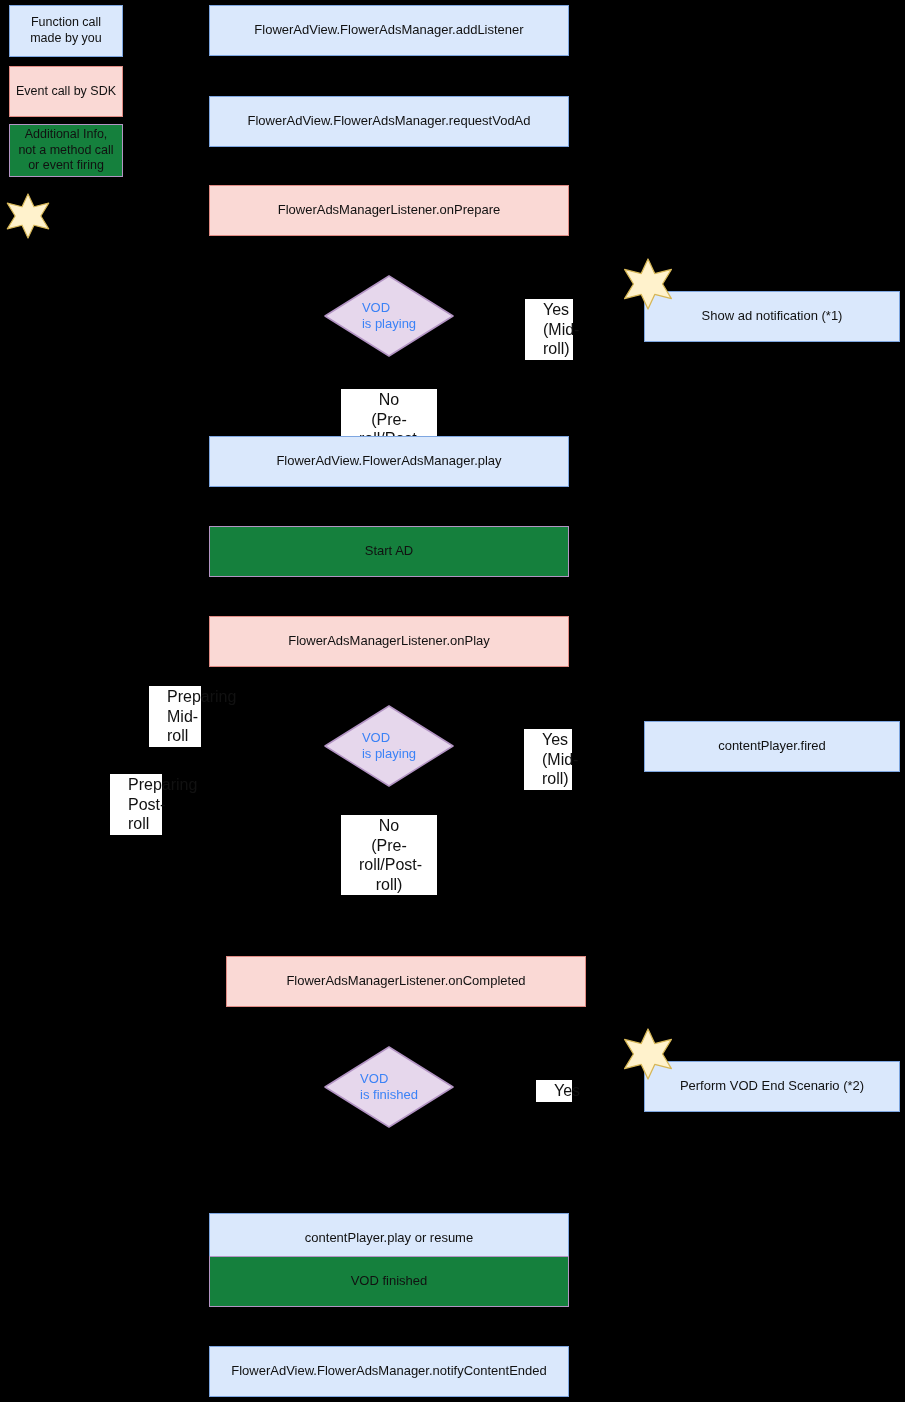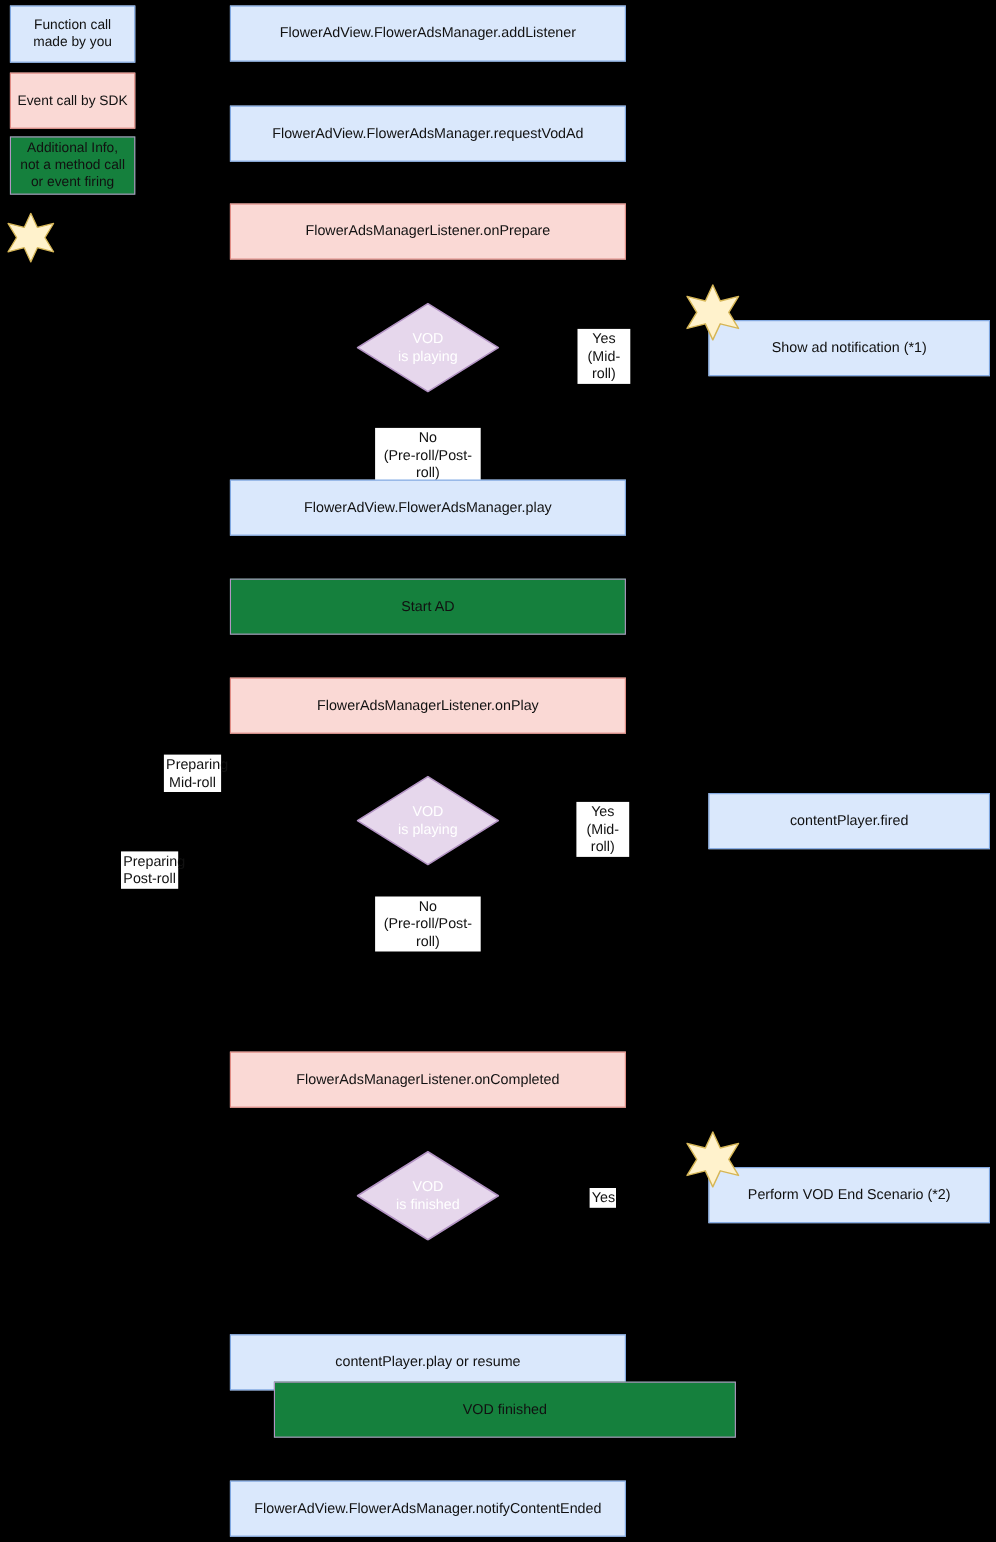--- a/index.html
+++ b/index.html
@@ -55,36 +55,36 @@
   }
   .diamond-label {
     position: absolute;
     left: 0;
     top: 0;
     width: 100%;
     height: 100%;
     display: flex;
     align-items: center;
     justify-content: center;
-    text-align: center;
+    text-align: left;
     font-size: 13px;
     line-height: 1.25;
-    color: #ffffff;
+    color: #3b82f6;
     white-space: pre-line;
     pointer-events: none;
   }
   .edge-label {
     position: absolute;
     background: #ffffff;
     color: #111111;
-    font-size: 13px;
+    font-size: 16px;
     line-height: 1.22;
     text-align: center;
     white-space: pre-line;
-    padding: 1px 2px;
+    padding: 1px 18px;
     box-sizing: border-box;
   }
   .star {
     position: absolute;
     display: block;
   }
 </style>
 </head>
 <body>
 
@@ -143,35 +143,35 @@
 is playing</div>
   </div>
 
   <div class="edge-label" style="left:524px; top:729px; width:48px;">Yes
 (Mid-roll)</div>
 
   <div class="edge-label" style="left:341px; top:815px; width:96px;">No
 (Pre-roll/Post-roll)</div>
 
 
-  <div class="node pink" style="left:209px; top:956px; width:360px; height:51px;">FlowerAdsManagerListener.onCompleted</div>
+  <div class="node pink" style="left:226px; top:956px; width:360px; height:51px;">FlowerAdsManagerListener.onCompleted</div>
 
   <div class="diamond-wrap" style="left:324px; top:1046px; width:130px; height:82px;">
     <svg width="130" height="82" viewBox="0 0 130 82">
       <polygon points="65,1 129,41 65,81 1,41" fill="#e6d7ec" stroke="#b394c4" stroke-width="1.5" stroke-linejoin="round"></polygon>
     </svg>
     <div class="diamond-label">VOD
 is finished</div>
   </div>
 
   <div class="edge-label" style="left:536px; top:1080px; width:24px;">Yes</div>
 
   <div class="node blue" style="left:209px; top:1166px; width:360px; height:51px;margin-top:47px;">contentPlayer.play or resume</div>
 
-  <div class="node purple" style="left:209px; top:1256px; width:420px; height:51px;margin-left:40px;">VOD finished</div>
+  <div class="node purple" style="left:209px; top:1256px; width:360px; height:51px;">VOD finished</div>
 
   <div class="node blue" style="left:209px; top:1346px; width:360px; height:51px;">FlowerAdView.FlowerAdsManager.notifyContentEnded</div>
 
   <div class="node blue" style="left:644px; top:291px; width:256px; height:51px;">Show ad notification (*1)</div>
 
   <svg class="star" style="left:622px; top:258px;" width="52" height="52" viewBox="0 0 100 100">
     <polygon points="50,2 63,30 95,22 78,50 95,78 63,70 50,98 37,70 5,78 22,50 5,22 37,30" fill="#fff2cc" stroke="#d6b656" stroke-width="2.5" stroke-linejoin="round"></polygon>
   </svg>
 
   <div class="node blue" style="left:644px; top:721px; width:256px; height:51px;">contentPlayer.fired</div>

